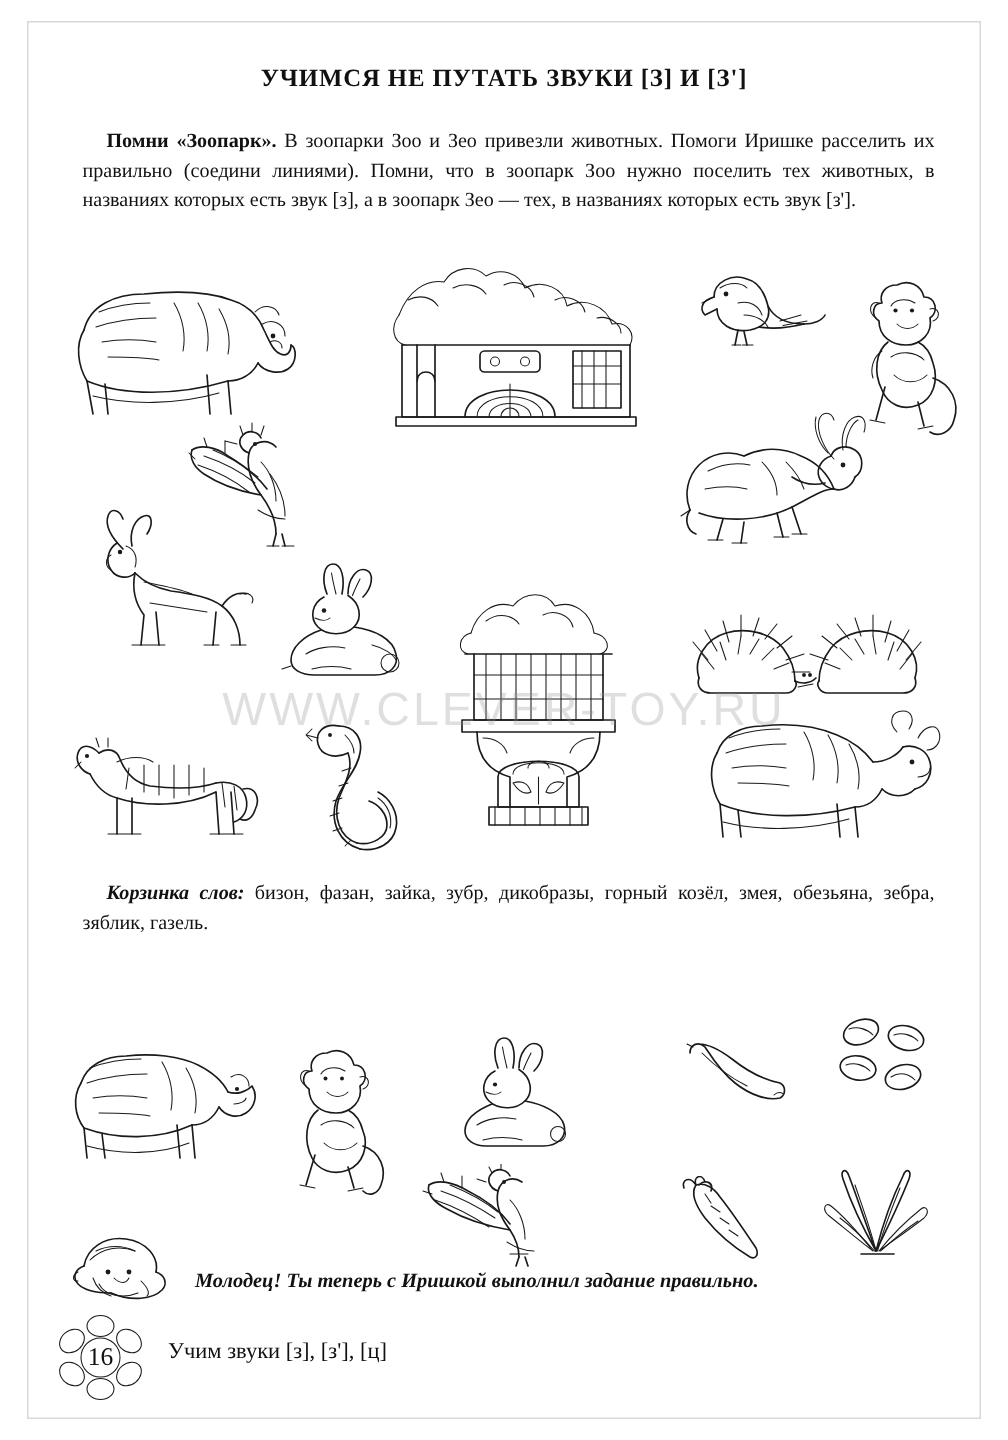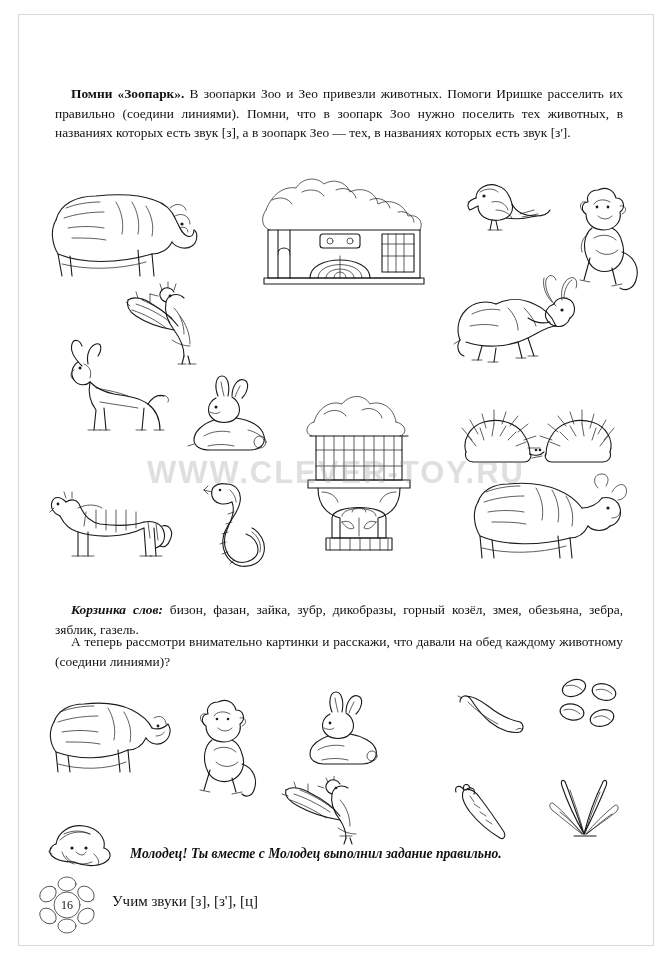--- a/index.html
+++ b/index.html
@@ -44,21 +44,21 @@
     left: 55px; top: 84px;
     width: 568px;
     font-size: 13.4px;
     line-height: 19.6px;
     text-align: justify;
     text-indent: 16px;
   }
   .intro b { font-weight: bold; }
   .basket {
     position: absolute;
-    left: 55px; top: 600px;
+    left: 55px; top: 585px;
     width: 568px;
     font-size: 13.4px;
     line-height: 19.6px;
     text-align: justify;
     text-indent: 16px;
   }
   .basket i { font-style: italic; font-weight: bold; }
   .second-task {
     position: absolute;
     left: 55px; top: 632px;
@@ -83,57 +83,58 @@
     left: 36px; top: 874px;
     width: 62px; height: 62px;
   }
   .page-num {
     position: absolute;
     left: 36px; top: 874px;
     width: 62px; height: 62px;
     display: flex;
     align-items: center;
     justify-content: center;
-    font-size: 12px;
+    font-size: 17px;
     font-family: "Liberation Serif", serif;
     text-align: right;
   }
   .footer-text {
     position: absolute;
     left: 112px; top: 893px;
     font-size: 15px;
     font-family: "Liberation Serif", serif;
   }
   .watermark {
     position: absolute;
     left: 0; top: 455px;
     width: 672px;
     text-align: center;
     font-size: 31px;
-    font-weight: bold;
+    font-weight: normal;
     letter-spacing: 2px;
     color: rgba(150,150,150,0.30);
     font-family: "Liberation Sans", sans-serif;
     pointer-events: none;
     user-select: none;
   }
   .art {
     position: absolute;
   }
   .art svg { display: block; }
   .stroke { fill: none; stroke: #1a1a1a; stroke-width: 1.1; stroke-linecap: round; stroke-linejoin: round; }
   .thin { fill: none; stroke: #1a1a1a; stroke-width: 0.7; stroke-linecap: round; stroke-linejoin: round; }
   .dark { fill: #1a1a1a; stroke: none; }
 </style>
 </head>
 <body>
 
 <div class="page">
   <div class="border-frame"></div>
 
+  <div class="title">УЧИМСЯ НЕ ПУТАТЬ ЗВУКИ [З] И [З']</div>
 
   <div class="intro">
     <b>Помни «Зоопарк».</b><span> В зоопарки Зоо и Зео привезли животных. Помоги Иришке расселить их правильно (соедини линиями). Помни, что в зоопарк Зоо нужно поселить тех животных, в названиях которых есть звук [з], а в зоопарк Зео — тех, в названиях которых есть звук [з'].</span>
   </div>
 
   <div class="art" style="left:42px; top:172px; width:160px; height:110px;">
     <svg width="160" height="110" viewBox="0 0 160 110">
       <path class="stroke" d="M14 48 C18 32 34 24 54 24 C74 22 96 22 112 28 C122 31 130 38 134 48 C138 56 140 62 145 64 C150 66 152 62 152 58"></path>
       <path class="stroke" d="M152 58 C156 60 156 70 150 74 C144 78 134 76 130 70"></path>
       <path class="stroke" d="M130 70 C126 78 118 82 110 82"></path>
@@ -416,21 +417,20 @@
       <path class="thin" d="M14 82 C38 88 70 88 98 80"></path>
     </svg>
   </div>
 
   <div class="watermark">WWW.CLEVER-TOY.RU</div>
 
   <div class="basket">
     <i>Корзинка слов:</i><span> бизон, фазан, зайка, зубр, дикобразы, горный козёл, змея, обезьяна, зебра, зяблик, газель.</span>
   </div>
 
-  <div class="second-task">А теперь рассмотри внимательно картинки и расскажи, что давали на обед каждому животному (соедини линиями)?</div>
 
   <div class="art" style="left:44px; top:690px; width:130px; height:90px;">
     <svg width="130" height="90" viewBox="0 0 130 90">
       <path class="stroke" d="M10 32 C14 20 26 14 40 14 C58 12 76 14 88 20 C96 24 104 30 108 38"></path>
       <path class="stroke" d="M108 38 C114 40 120 38 124 34 C128 40 126 48 120 52 C114 56 106 54 102 48"></path>
       <path class="stroke" d="M102 48 C98 56 92 60 84 60"></path>
       <path class="stroke" d="M10 32 C4 42 6 54 12 62 L14 82"></path>
       <path class="stroke" d="M24 66 L26 82"></path>
       <path class="stroke" d="M74 60 L76 82"></path>
       <path class="stroke" d="M84 60 L86 82"></path>
@@ -556,21 +556,21 @@
       <circle class="dark" cx="30" cy="26" r="1.6"></circle>
       <circle class="dark" cx="44" cy="26" r="1.6"></circle>
       <path class="thin" d="M34 30 C38 34 42 34 44 30"></path>
       <path class="thin" d="M24 34 C28 42 40 44 50 40"></path>
       <path class="thin" d="M20 30 C22 36 26 40 32 42"></path>
       <path class="thin" d="M52 32 C56 36 58 40 56 42"></path>
       <path class="thin" d="M10 26 C6 28 6 32 10 32"></path>
     </svg>
   </div>
 
-  <div class="praise">Молодец! Ты вместе с Молодец выполнил задание правильно.</div>
+  <div class="praise">Молодец! Ты теперь с Иришкой выполнил задание правильно.</div>
 
   <div class="flower">
     <svg width="62" height="62" viewBox="0 0 62 62">
       <ellipse class="thin" cx="31" cy="10" rx="9" ry="7"></ellipse>
       <ellipse class="thin" cx="50" cy="20" rx="9" ry="7" transform="rotate(40 50 20)"></ellipse>
       <ellipse class="thin" cx="50" cy="42" rx="9" ry="7" transform="rotate(-40 50 42)"></ellipse>
       <ellipse class="thin" cx="31" cy="52" rx="9" ry="7"></ellipse>
       <ellipse class="thin" cx="12" cy="42" rx="9" ry="7" transform="rotate(40 12 42)"></ellipse>
       <ellipse class="thin" cx="12" cy="20" rx="9" ry="7" transform="rotate(-40 12 20)"></ellipse>
       <circle class="thin" cx="31" cy="31" r="13"></circle>

